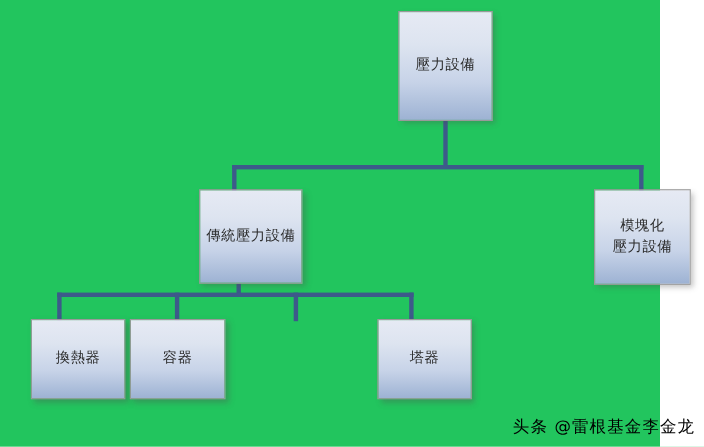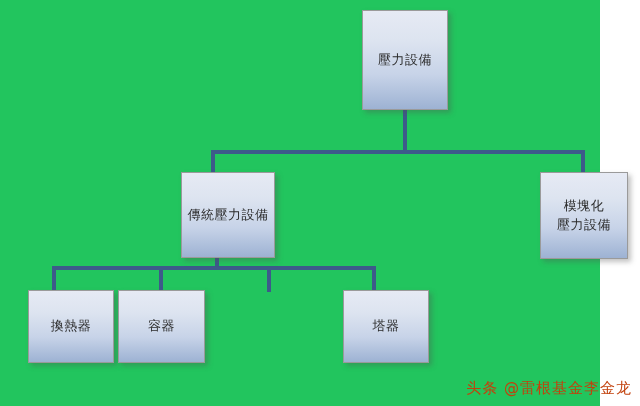--- a/index.html
+++ b/index.html
@@ -48,21 +48,21 @@
     z-index: 1;
   }
   .v-line { width: 4px; }
   .h-line { height: 4px; }
 
   #watermark {
     position: absolute;
     right: 8px;
     bottom: 8px;
     font-size: 15px;
-    color: #c2410c;
+    color: #000000;
     letter-spacing: 1px;
     font-family: "DejaVu Sans", "Liberation Sans", sans-serif;
     white-space: nowrap;
     z-index: 5;
   }
 </style>
 </head>
 <body>
 
 <div id="diagram-canvas">

